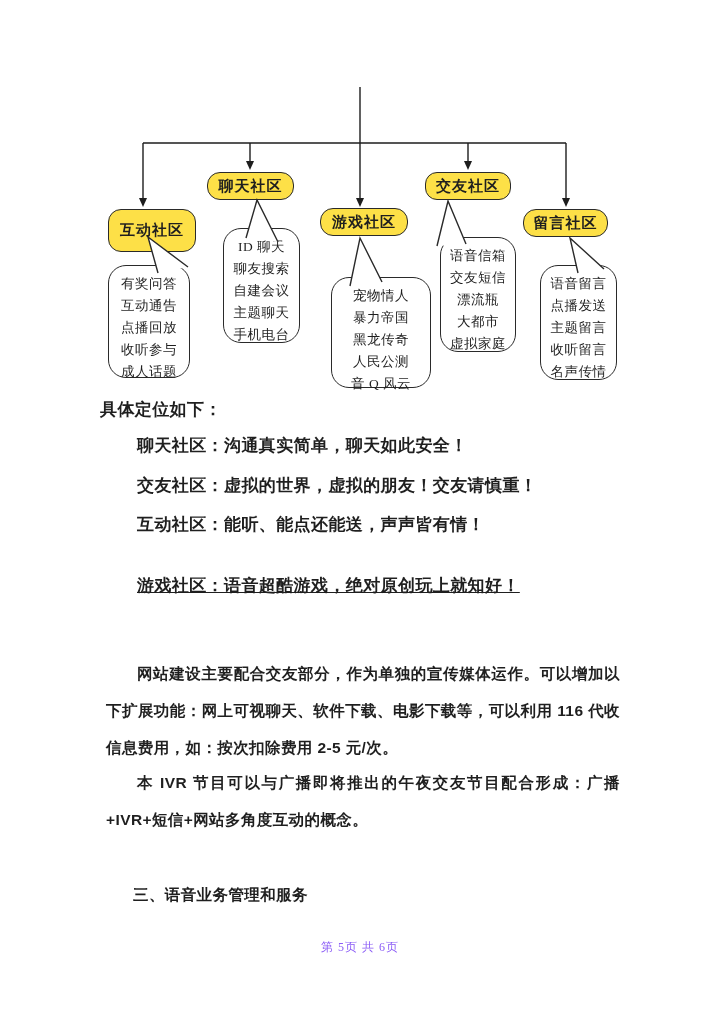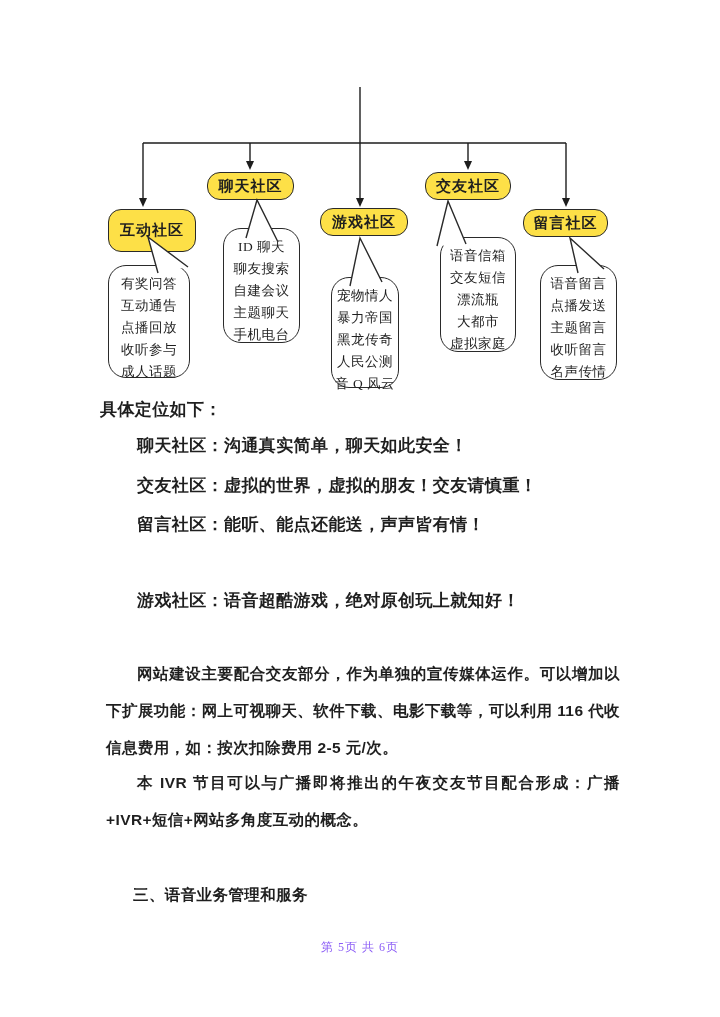--- a/index.html
+++ b/index.html
@@ -18,36 +18,36 @@
   }
   .bubble{
     position:absolute;box-sizing:border-box;border:1.4px solid #2a2a2a;border-radius:18px;
     background:#fff;text-align:center;padding-top:7px;
     font-family:"Liberation Serif",serif;font-size:13.5px;line-height:22px;letter-spacing:0.5px;
     z-index:1;
   }
   .n0{left:108px;top:209px;width:88px;height:43px;}
   .n1{left:207px;top:172px;width:87px;height:28px;}
   .n2{left:320px;top:200px;width:88px;height:28px;margin-top:8px;}
-  .n3{left:425px;top:172px;width:86px;height:28px;}
+  .n3{left:425px;top:172px;width:86px;height:28px;border-radius:12px;}
   .n4{left:523px;top:209px;width:85px;height:28px;}
   .b0{left:108px;top:265px;width:82px;height:113px;}
   .b1{left:223px;top:228px;width:77px;height:115px;}
-  .b2{left:331px;top:277px;width:68px;height:111px;}
+  .b2{left:331px;top:277px;width:100px;height:111px;}
   .b3{left:440px;top:237px;width:76px;height:115px;}
   .b4{left:540px;top:265px;width:77px;height:115px;}
   .lines{position:absolute;left:0;top:0;width:720px;height:400px;z-index:2;pointer-events:none;}
   
   .txt{position:absolute;font-size:17px;font-weight:600;letter-spacing:0.4px;white-space:nowrap;}
   .intro{left:100px;top:398px;}
   .pos0{left:137px;top:434px;}
   .pos1{left:137px;top:474px;}
   .pos2{left:137px;top:513px;}
   .pos3{left:137px;top:551px;}
-  .pos4{left:137px;top:589px;}
+  .pos4{left:137px;top:574px;text-decoration:underline;}
   .para{
     position:absolute;left:106px;width:514px;font-size:15.5px;font-weight:600;
     letter-spacing:0.4px;line-height:37px;text-align:justify;text-indent:2em;
   }
   .para1{top:655px;}
   .para2{top:764px;}
   .heading{left:100px;top:885px;font-size:15.5px;margin-left:33px;}
   .footer{
     position:absolute;left:0;top:939px;width:720px;text-align:center;
     font-family:"Liberation Serif",serif;font-size:12px;font-weight:400;color:#8b5cf6;
@@ -130,21 +130,21 @@
         <path d="M437 246 L448 201 L466 244" stroke="#2a2a2a" stroke-width="1.4" fill="none"></path>
         <polygon points="570,238 578,273 604,269" fill="#ffffff"></polygon>
         <path d="M578 273 L570 238 L604 269" stroke="#2a2a2a" stroke-width="1.4" fill="none"></path>
       </g>
     </svg>
   </div>
 
   <div class="txt intro">具体定位如下：</div>
   <div class="txt pos0">聊天社区：沟通真实简单，聊天如此安全！</div>
   <div class="txt pos1">交友社区：虚拟的世界，虚拟的朋友！交友请慎重！</div>
-  <div class="txt pos2">留言社区：能听、能点还能送，声声皆有情！</div>
+  <div class="txt pos2">互动社区：能听、能点还能送，声声皆有情！</div>
   <div class="txt pos4">游戏社区：语音超酷游戏，绝对原创玩上就知好！</div>
 
   <div class="para para1">网站建设主要配合交友部分，作为单独的宣传媒体运作。可以增加以下扩展功能：网上可视聊天、软件下载、电影下载等，可以利用 116 代收信息费用，如：按次扣除费用 2-5 元/次。</div>
   <div class="para para2">本 IVR 节目可以与广播即将推出的午夜交友节目配合形成：广播+IVR+短信+网站多角度互动的概念。</div>
 
   <div class="txt heading">三、语音业务管理和服务</div>
 
   <div class="footer">第 5页  共 6页</div>
 </div>
 

